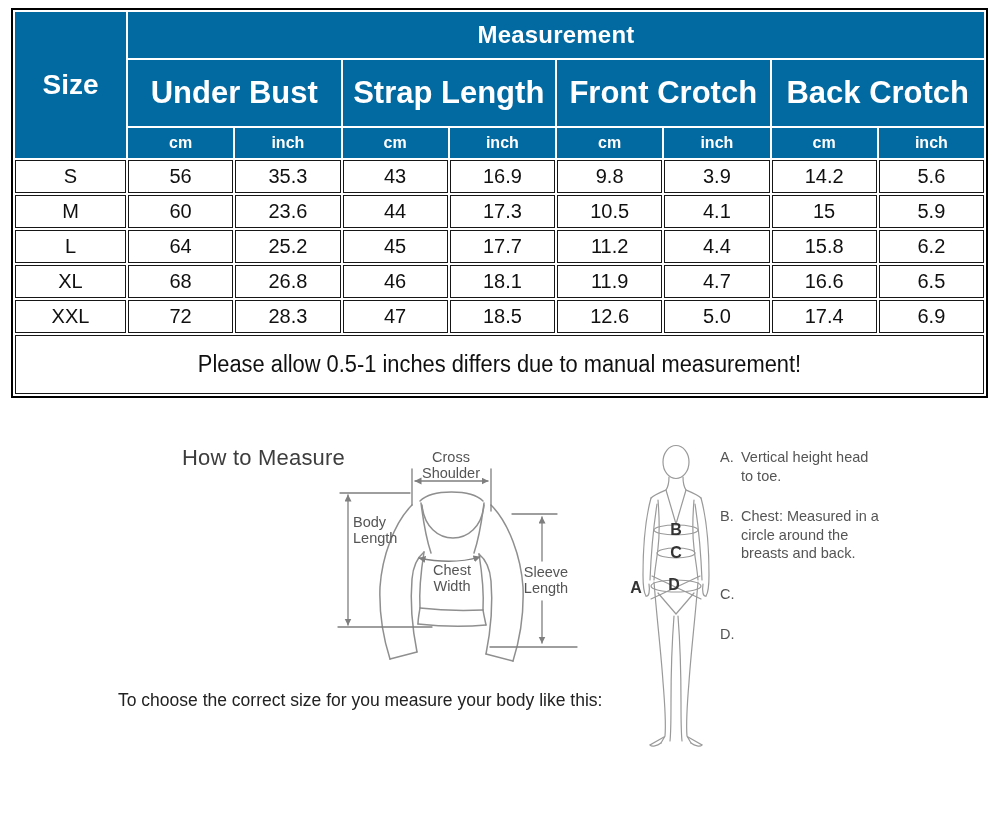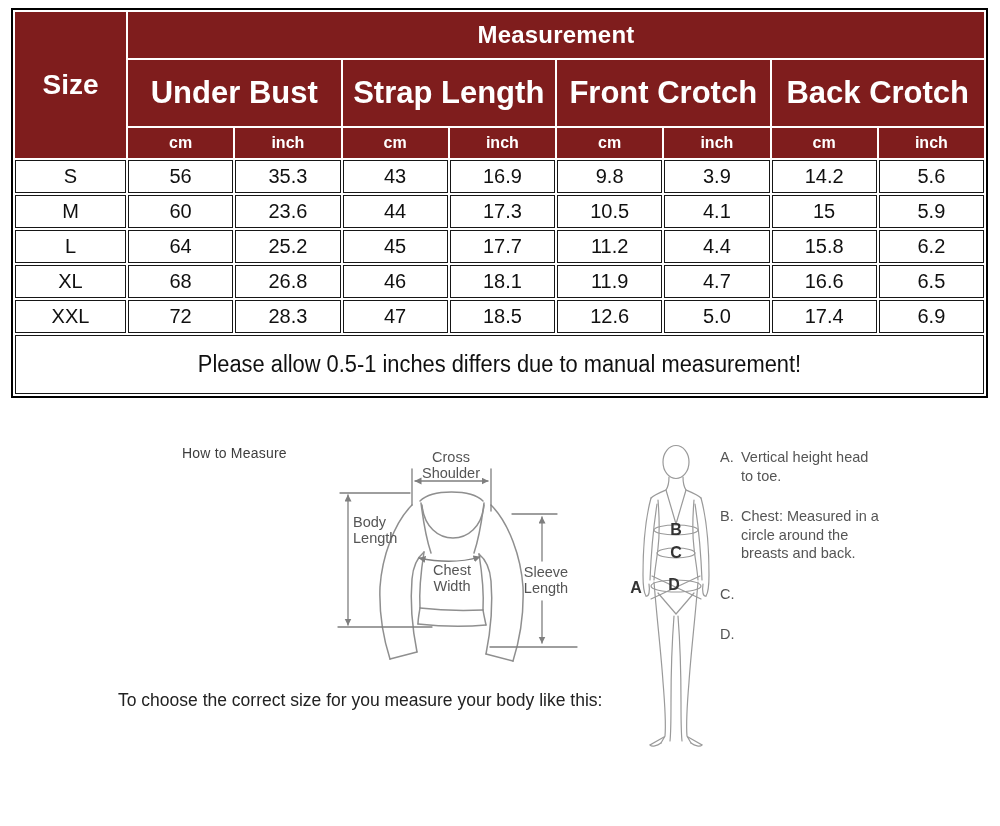--- a/index.html
+++ b/index.html
@@ -7,38 +7,38 @@
     width:1000px;height:826px;position:relative;background:#ffffff;
     font-family:"Liberation Sans", sans-serif;overflow:hidden;
   }
   
   table.size-chart{
     position:absolute;left:11px;top:8px;width:977px;
     border-collapse:separate;border-spacing:2px;
     background:#ffffff;border:2px solid #000;table-layout:fixed;
   }
   .size-chart th{
-    background:#7f1d1d;color:#ffffff;font-weight:bold;
+    background:#0369a1;color:#ffffff;font-weight:bold;
     text-align:center;vertical-align:middle;padding:0;
   }
   .size-chart th.m-label{font-size:24px;height:46px;letter-spacing:.2px;}
   .size-chart th.size-label{font-size:28px;}
   .size-chart th.group{font-size:31px;height:66px;}
   .size-chart th.unit{font-size:16px;height:30px;}
   .size-chart td{
     border:1.5px solid #161616;background:#fff;
     text-align:center;vertical-align:middle;
     font-size:20px;color:#101010;height:31px;padding:0;
   }
   .size-chart tr.note-row td{height:57px;font-size:23px;margin-left:20px;}
   .note-inner{display:inline-block;transform:scaleX(.95);white-space:nowrap;}
   
   .htm-title{
     position:absolute;left:182px;top:445px;
-    font-size:14px;color:#3d3d3d;letter-spacing:.2px;
+    font-size:22px;color:#3d3d3d;letter-spacing:.2px;
   }
   .htm-caption{
     position:absolute;left:118px;top:690px;
     font-size:17.5px;color:#222222;
   }
   svg.garment{position:absolute;left:320px;top:435px;width:300px;height:250px;}
   svg.figure{position:absolute;left:613px;top:440px;width:125px;height:330px;}
   svg text{font-family:"Liberation Sans",sans-serif;}
   .diag-label{font-size:14.5px;fill:#555555;}
   .marker-letter{font-size:16px;font-weight:bold;fill:#333333;}

